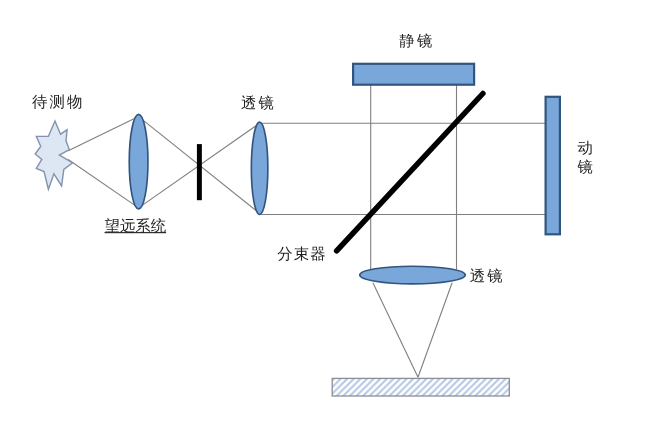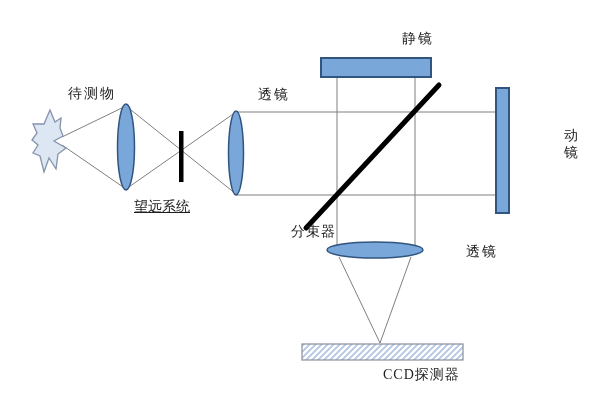--- a/index.html
+++ b/index.html
@@ -21,21 +21,20 @@
     top: 0;
   }
   .label {
     position: absolute;
     font-size: 14px;
     color: #1f1f1f;
     letter-spacing: 2px;
     white-space: pre-line;
     line-height: 16px;
     font-weight: 500;
-    margin-left: 39px;
   }
   .label.vertical {
     width: 18px;
     text-align: center;
     letter-spacing: 0;
     line-height: 17px;
   }
 </style>
 </head>
 <body>
@@ -89,14 +88,13 @@
 
   <div class="label" style="left:363px; top:31px;">静镜</div>
 
   <div class="label vertical" style="left:523px; top:127px;">动
 镜</div>
 
   <div class="label" style="left:252px; top:224px; letter-spacing:1px;">分束器</div>
 
   <div class="label" style="left:427px; top:244px;">透镜</div>
 
-  <div class="label" style="left:344px; top:367px; letter-spacing:1px;">CCD探测器</div>
 </div>
 
 </body></html>

